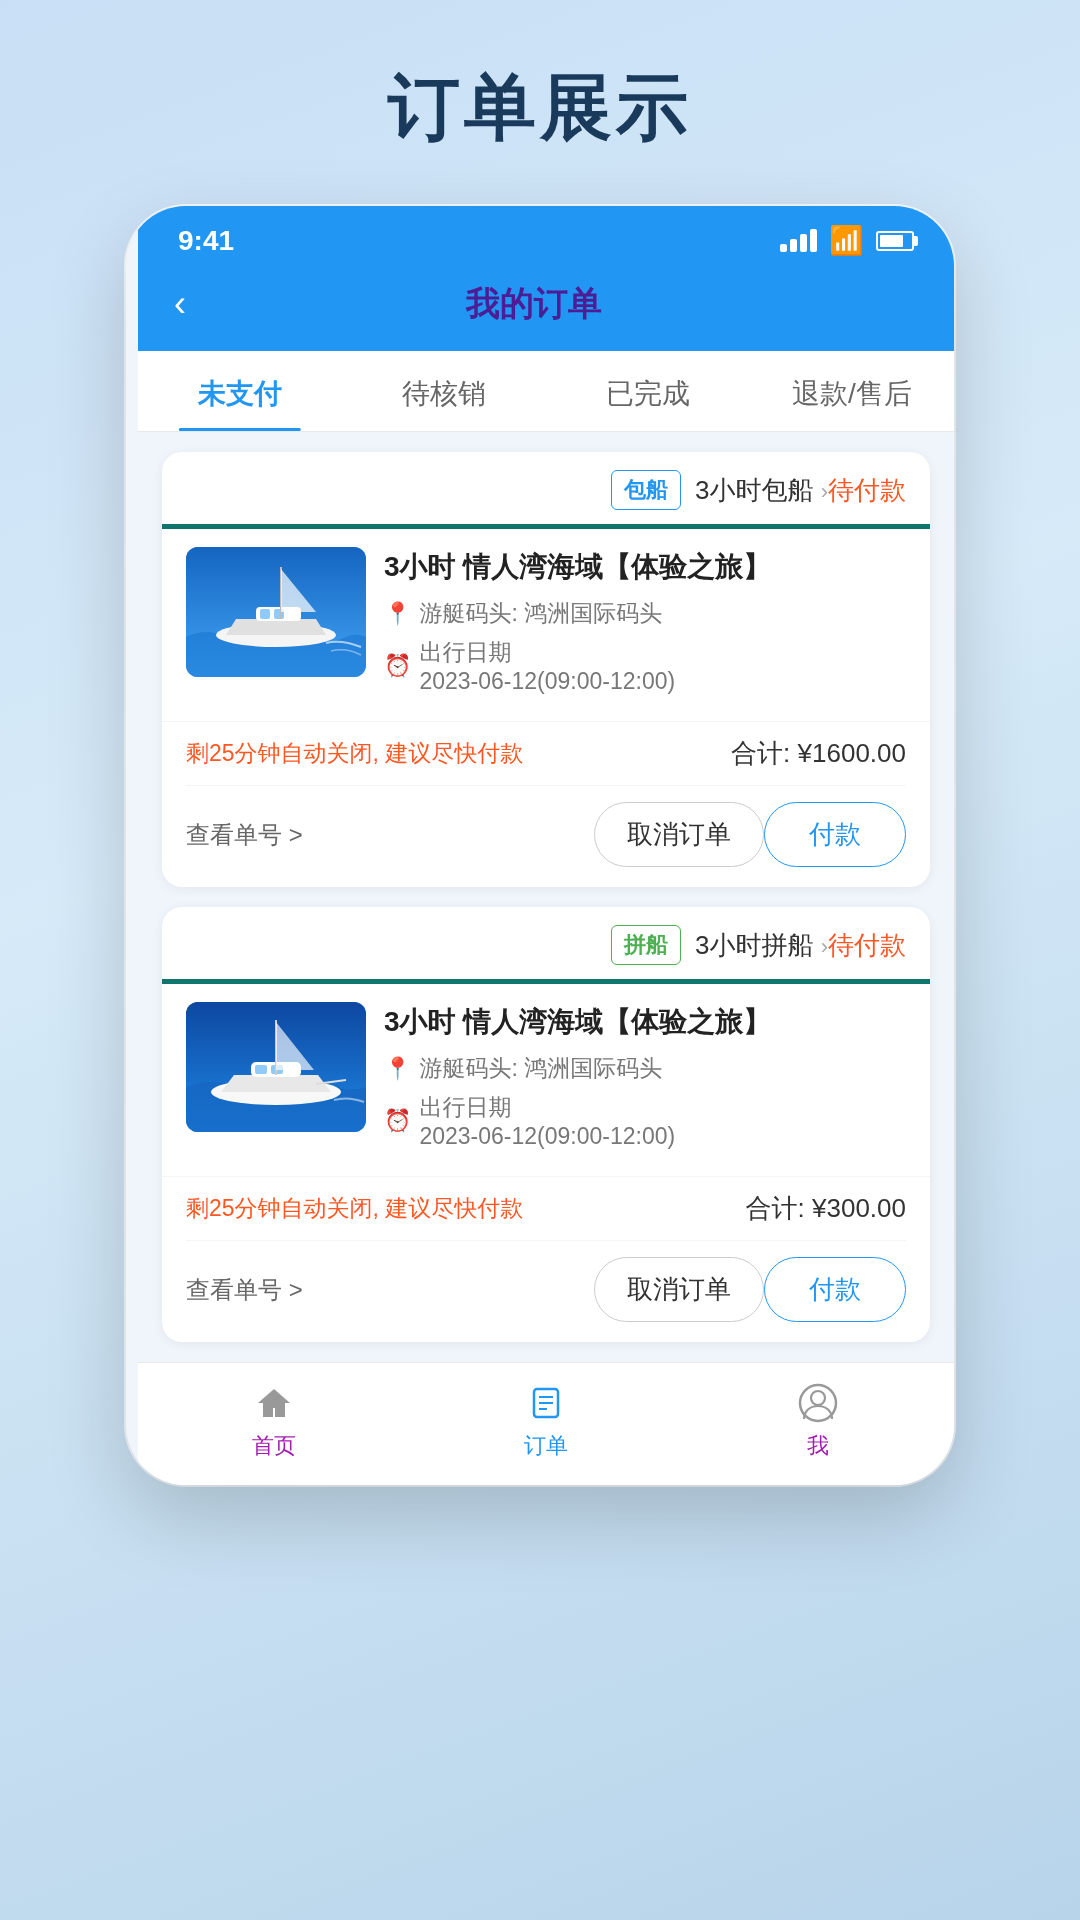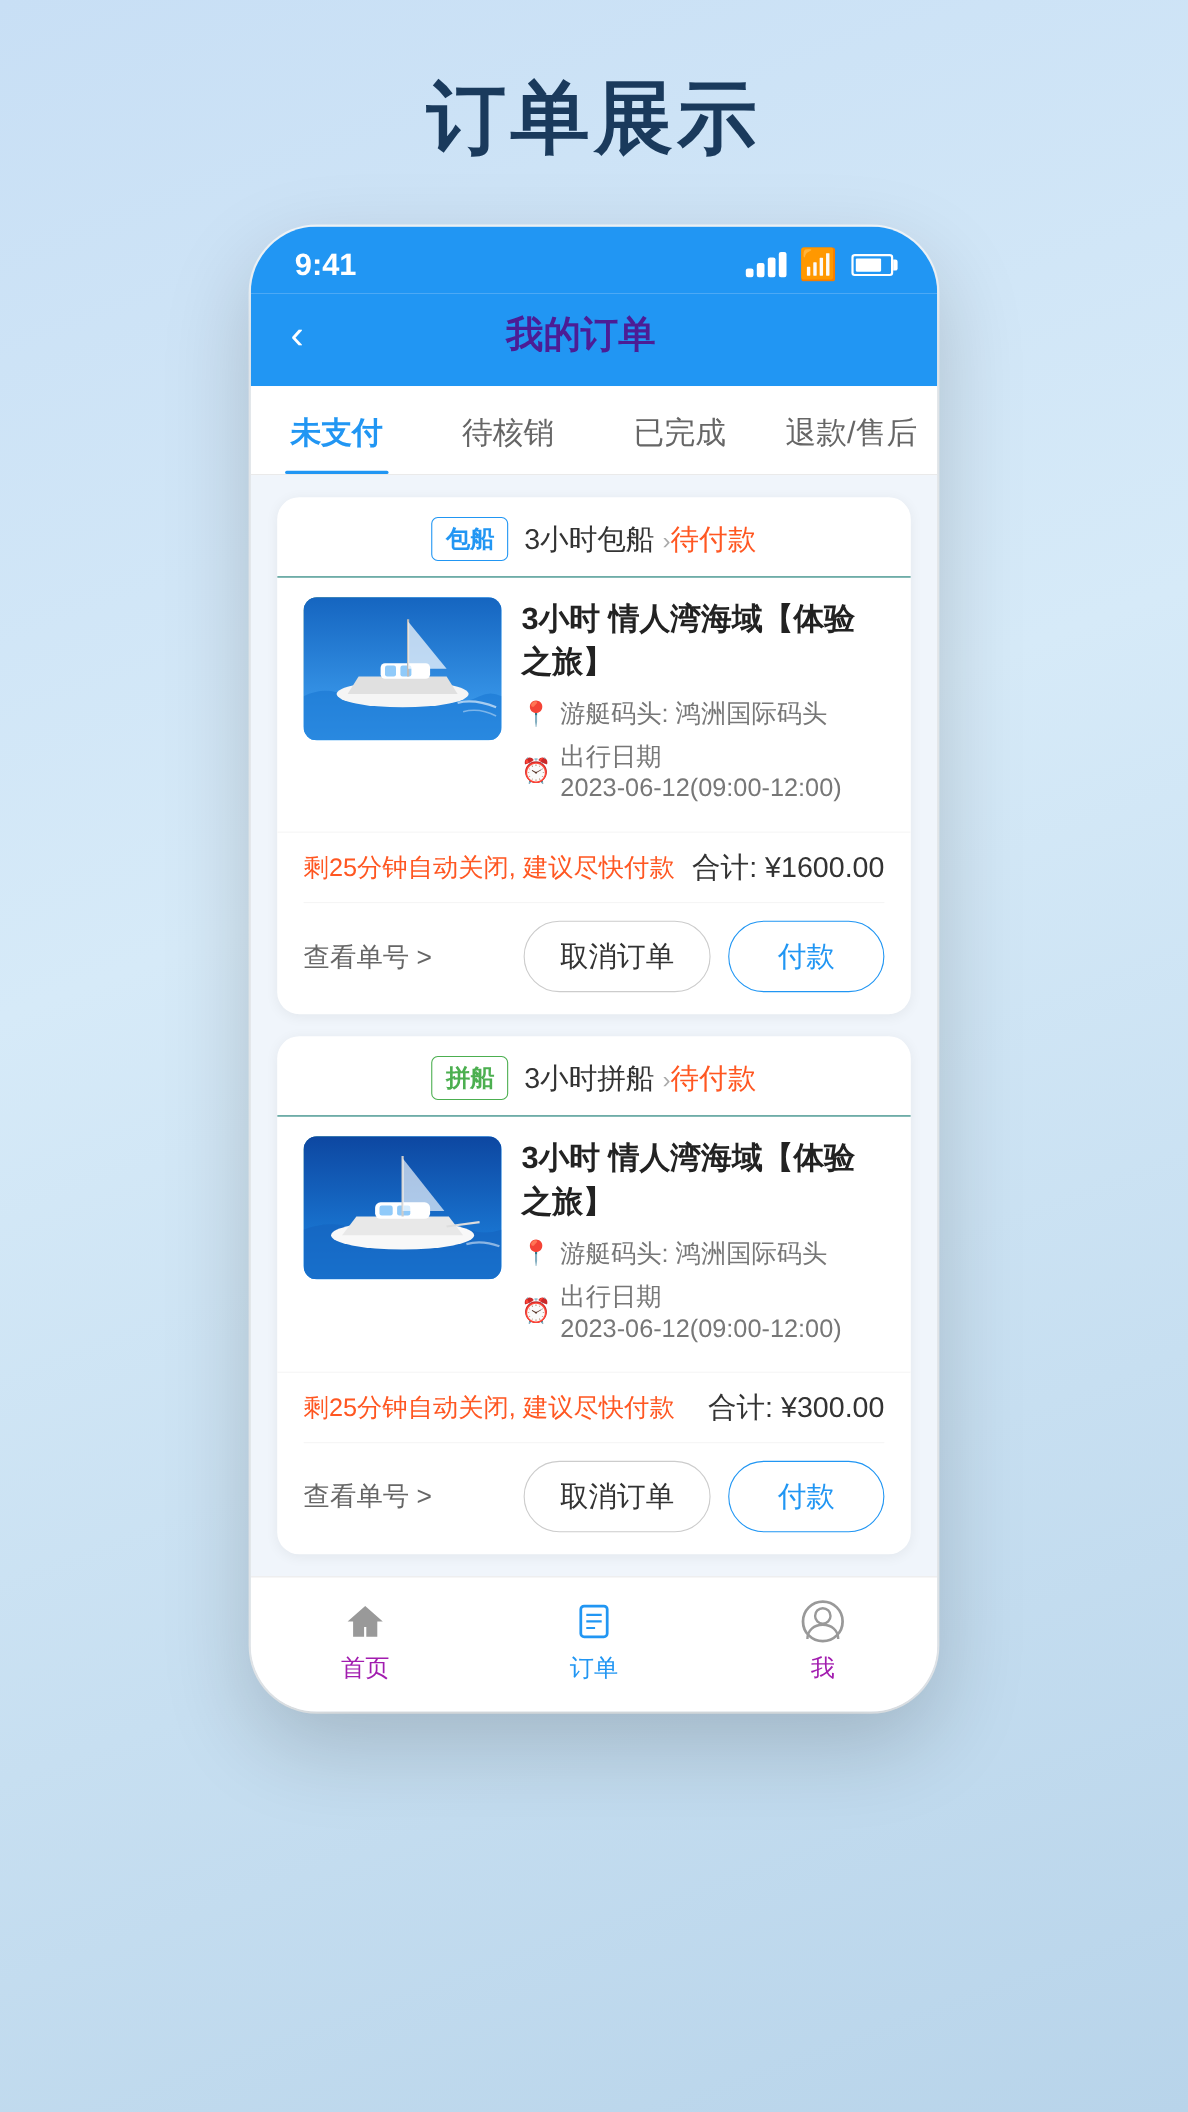--- a/index.html
+++ b/index.html
@@ -31,27 +31,28 @@
       font-size: 38px;
       color: #4a6a8a;
       margin-top: 20px;
     }
     .page-subtitle .highlight {
       color: #2196F3;
     }
 
     
     .phone-mockup {
-      width: 624px;
+      width: 828px;
       background: #f0f5fb;
       border-radius: 60px;
       box-shadow: 0 30px 80px rgba(0,0,0,0.18), 0 0 0 2px rgba(255,255,255,0.8);
       overflow: hidden;
       display: flex;
       flex-direction: column;
+      padding-left: 12px;
     }
 
     
     .status-bar {
       background: #2196F3;
       display: flex;
       justify-content: space-between;
       align-items: center;
       padding: 18px 40px 10px;
       color: white;
@@ -170,23 +171,23 @@
     
     .order-card {
       background: white;
       border-radius: 20px;
       overflow: hidden;
       box-shadow: 0 2px 12px rgba(0,0,0,0.06);
     }
     .card-header {
       display: flex;
       align-items: center;
-      justify-content: center;
+      justify-content: flex-end;
       padding: 18px 24px 14px;
-      border-bottom: 1px solid #0f766e;
+      border-bottom: 5px solid #0f766e;
     }
     .card-header-left {
       display: flex;
       align-items: center;
       gap: 14px;
     }
     .tag {
       border-radius: 6px;
       padding: 4px 12px;
       font-size: 22px;
@@ -283,21 +284,20 @@
       padding: 16px 0 20px;
       border-top: 1px solid #f5f5f5;
     }
     .view-order {
       font-size: 24px;
       color: #666;
       cursor: pointer;
     }
     .action-buttons {
       display: flex;
-      gap: 16px;
     }
     .btn-cancel {
       border: 1.5px solid #ccc;
       background: white;
       color: #333;
       font-size: 26px;
       padding: 14px 32px;
       border-radius: 50px;
       cursor: pointer;
     }

